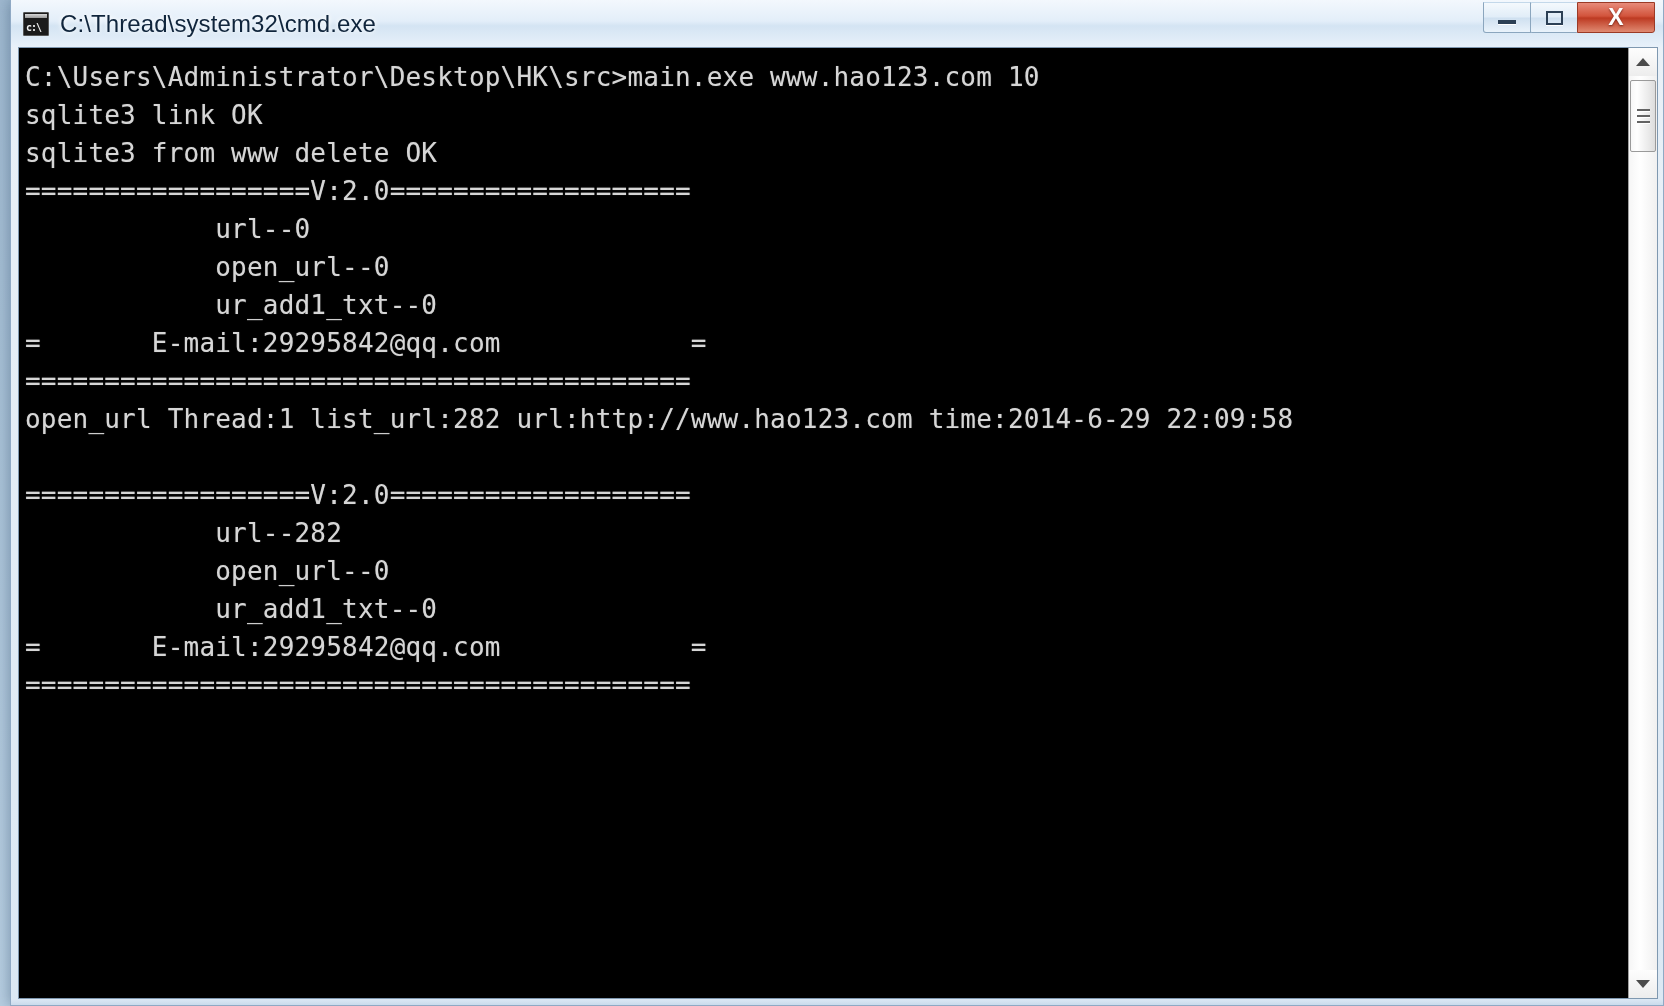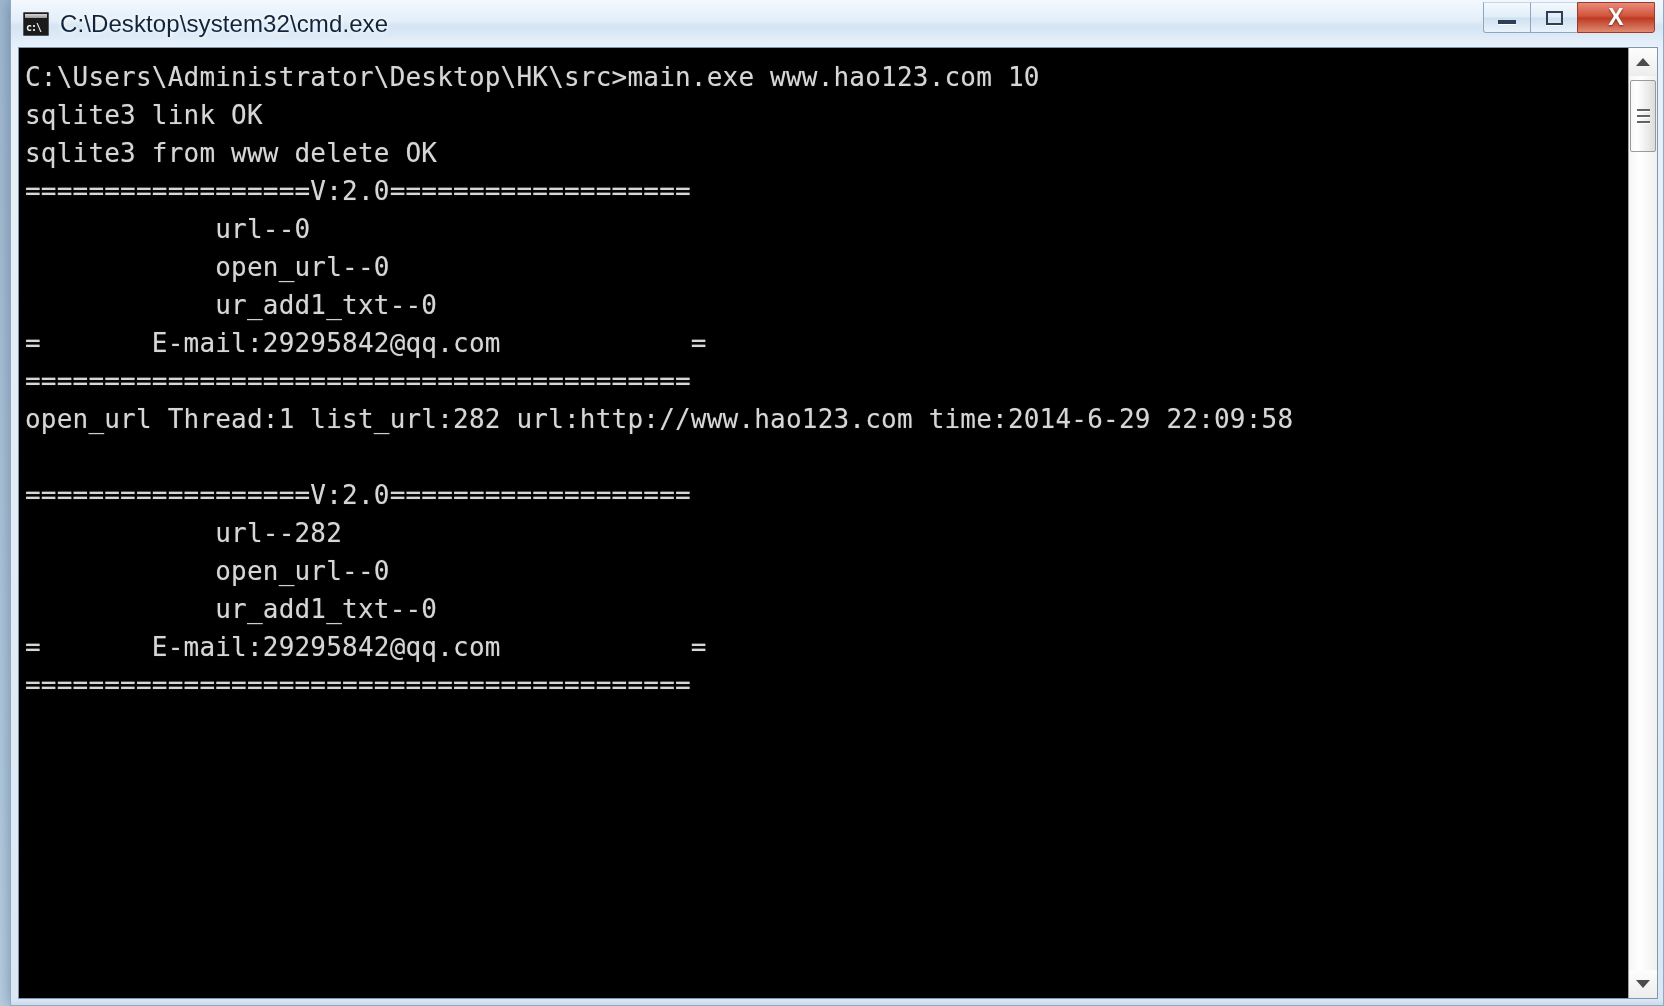--- a/index.html
+++ b/index.html
@@ -236,21 +236,21 @@
 <body>
 
 <div id="desktop"></div>
 
 <div id="window">
 
   <div id="titlebar">
     <div id="cmd-icon">
       <span class="glyph">c:\</span>
     </div>
-    <div id="window-title">C:\Desktop\system32\cmd.exe</div>
+    <div id="window-title">C:\Thread\system32\cmd.exe</div>
 
     <div id="winbuttons">
       <div class="winbtn first">
         <span class="min-glyph"></span>
       </div>
       <div class="winbtn">
         <span class="max-glyph"></span>
       </div>
       <div class="winbtn close">
         <span class="close-glyph">X</span>

